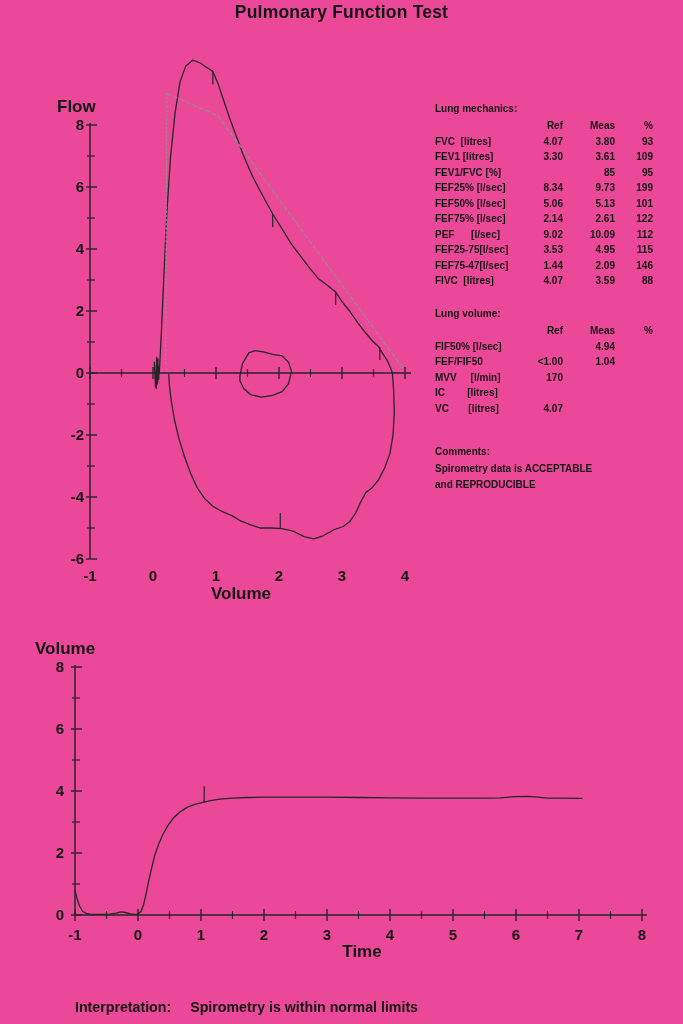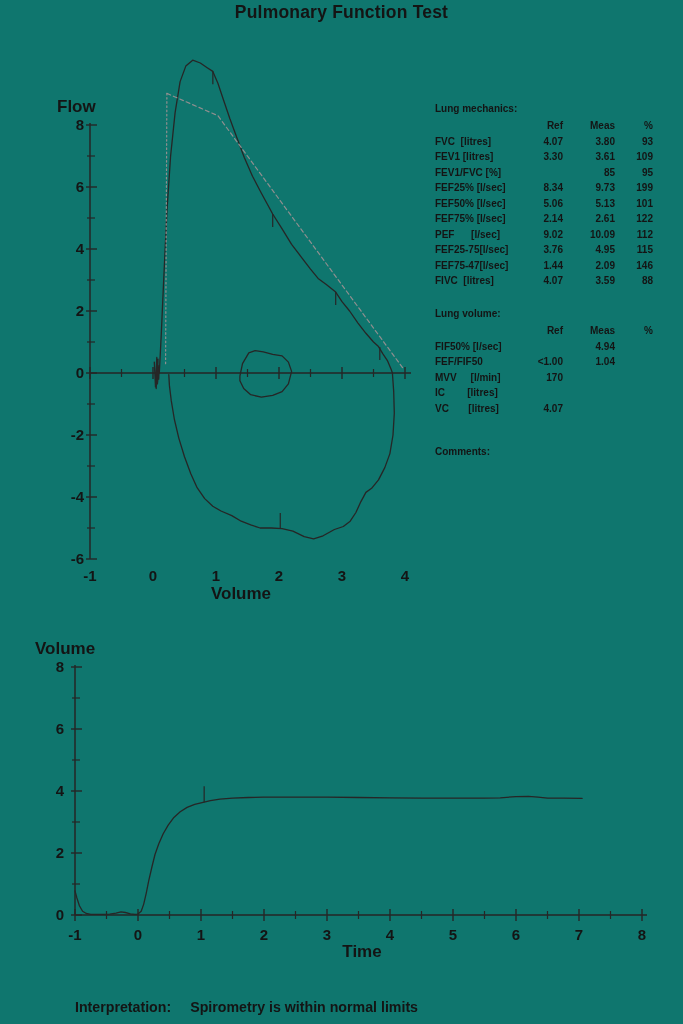--- a/index.html
+++ b/index.html
@@ -1,16 +1,16 @@
 <!DOCTYPE html>
 <html><head>
 <meta charset="utf-8">
 <style>
   html,body{margin:0;padding:0;background:#e8e8e8;}
-  .page{position:relative;width:683px;height:1024px;background:#0f766e;
+  .page{position:relative;width:683px;height:1024px;background:#ec4899;
         font-family:"Liberation Sans",sans-serif;font-weight:bold;color:#141414;overflow:hidden;}
   .title{position:absolute;top:2px;left:0;width:100%;text-align:center;
          font-size:17.5px;letter-spacing:.2px;}
   svg.charts{position:absolute;top:0;left:0;}
   svg.charts text{font-family:"Liberation Sans",sans-serif;font-weight:bold;fill:#141414;}
   svg.charts .ticklbl{font-size:15px;}
   svg.charts .axtitle{font-size:17px;}
   .tblock{position:absolute;left:435px;width:240px;font-size:10px;line-height:15.45px;}
   .tgrid{display:grid;grid-template-columns:100px 28px 52px 38px;}
   .tgrid .num{text-align:right;}
@@ -180,21 +180,21 @@
           <span class="num">122</span>
         </div>
         <div class="tgrid">
           <span>PEF&nbsp;&nbsp;&nbsp;&nbsp;&nbsp;&nbsp;[l/sec]</span>
           <span class="num">9.02</span>
           <span class="num">10.09</span>
           <span class="num">112</span>
         </div>
         <div class="tgrid">
           <span>FEF25-75[l/sec]</span>
-          <span class="num">3.76</span>
+          <span class="num">3.53</span>
           <span class="num">4.95</span>
           <span class="num">115</span>
         </div>
         <div class="tgrid">
           <span>FEF75-47[l/sec]</span>
           <span class="num">1.44</span>
           <span class="num">2.09</span>
           <span class="num">146</span>
         </div>
         <div class="tgrid">
@@ -243,20 +243,24 @@
           <span>VC&nbsp;&nbsp;&nbsp;&nbsp;&nbsp;&nbsp;&nbsp;[litres]</span>
           <span class="num">4.07</span>
           <span class="num"></span>
           <span class="num"></span>
         </div>
       </div>
   </div>
 
   <div class="tblock" id="comments-block" style="top:444px">
     <div class="theading">Comments:</div>
+    <div id="comments-lines">
+        <div>Spirometry data is ACCEPTABLE</div>
+        <div>and REPRODUCIBLE</div>
+      </div>
   </div>
 
   <div class="interp">
     <span>Interpretation:</span>
     <span>Spirometry is within normal limits</span>
   </div>
 
 </div>
 
 </body></html>

